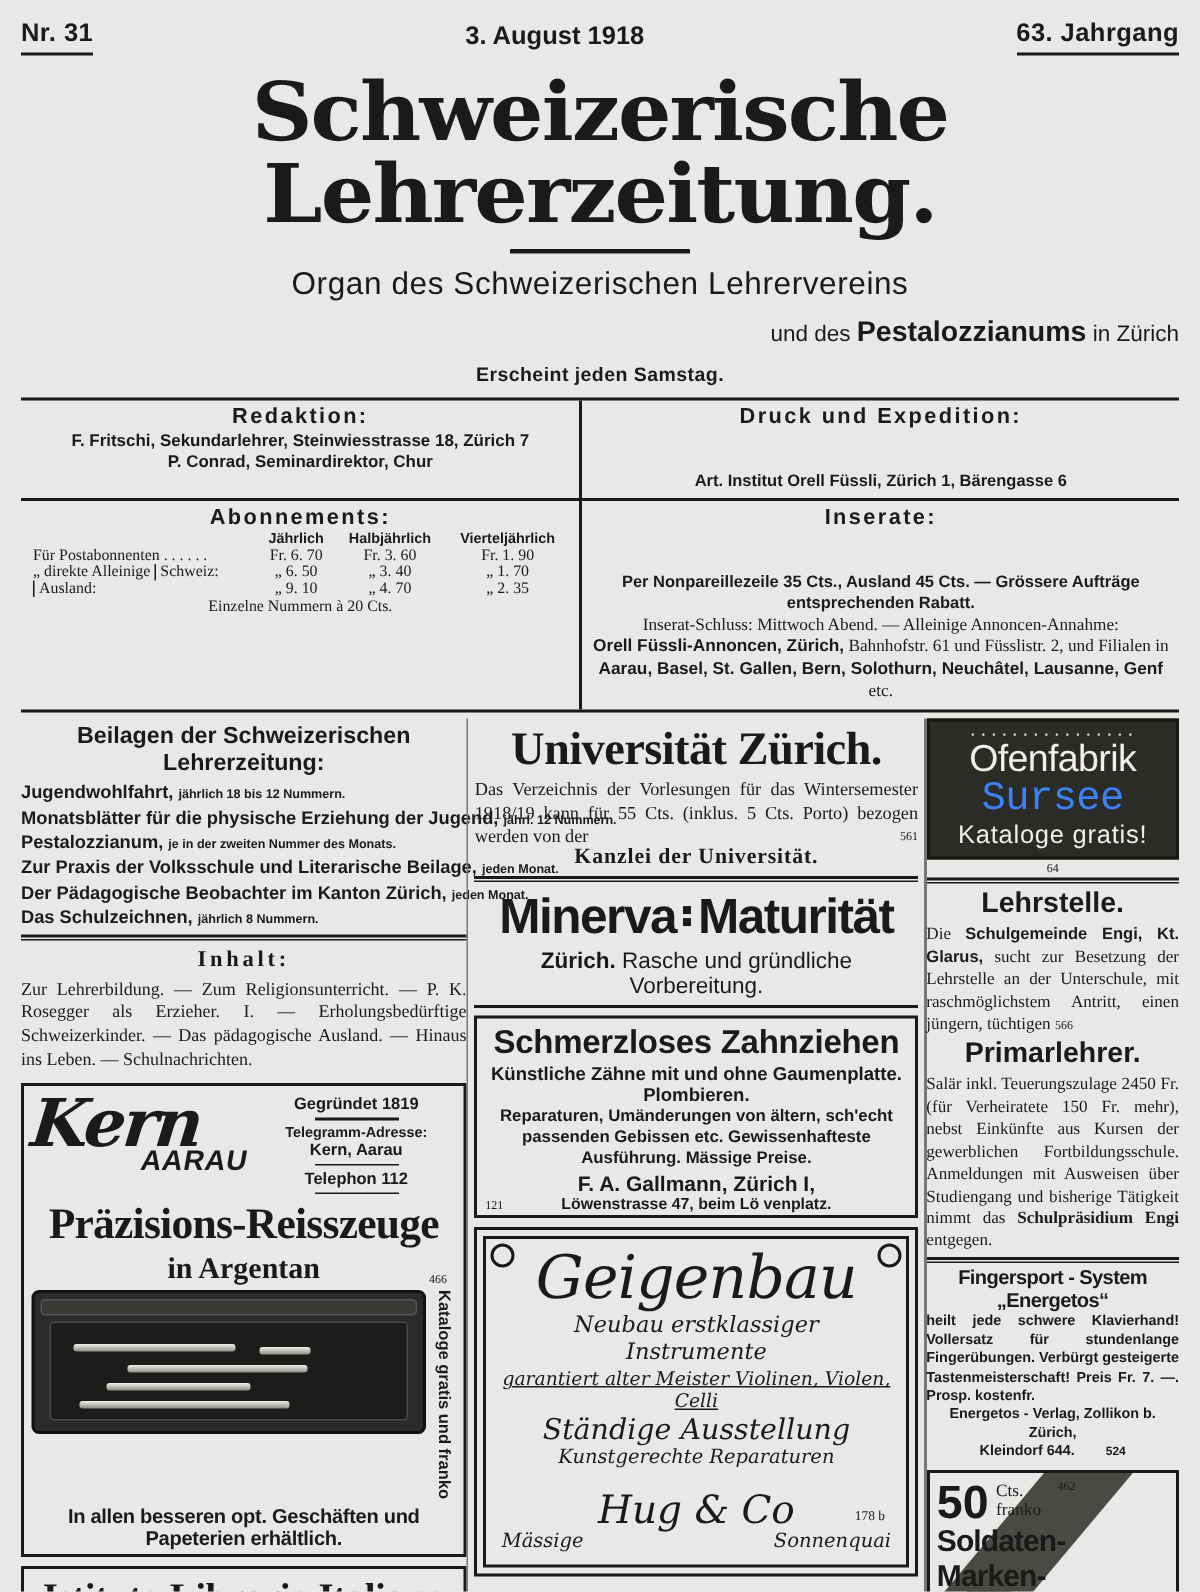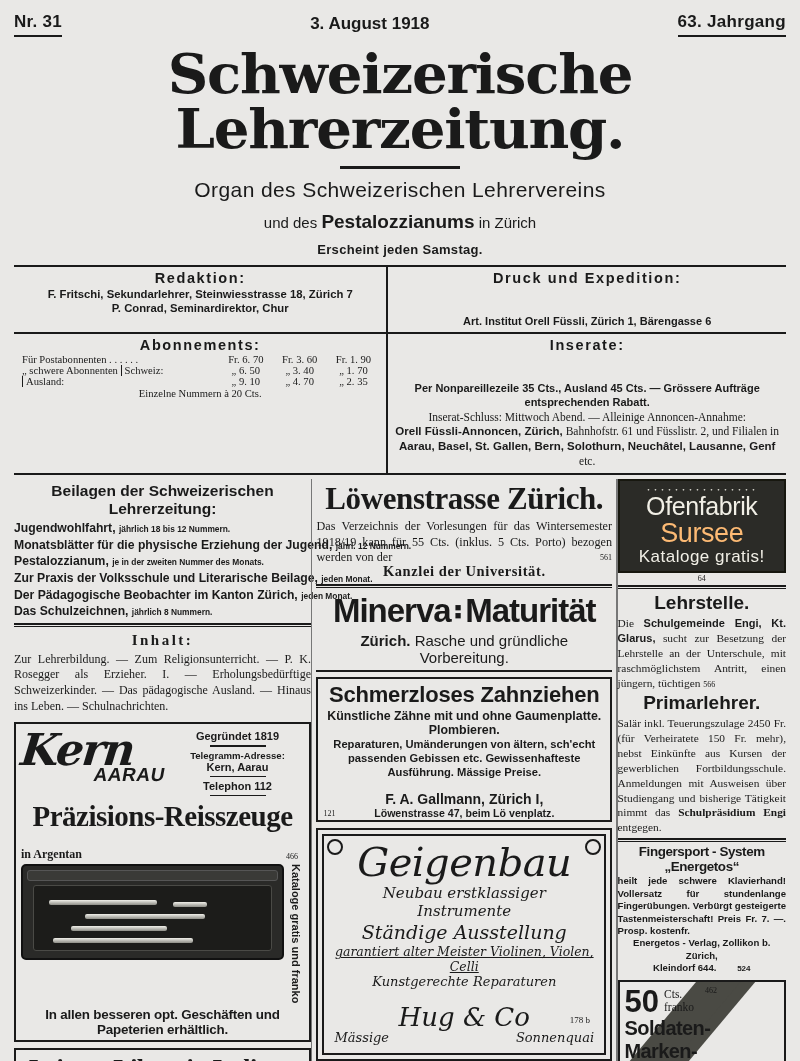--- a/index.html
+++ b/index.html
@@ -36,21 +36,21 @@
     transform: scaleX(1.04);
   }
   .mast-divider {
     width: 120px; height: 2.5px; background: #1a1a1a;
     margin: 9px auto 9px;
   }
   .mast-sub1 {
     font-family: "Liberation Sans", sans-serif;
     font-size: 21px; letter-spacing: .4px; margin-bottom: 9px;
   }
-  .mast-sub2 { font-family: "Liberation Sans", sans-serif; font-size: 15px; }
+  .mast-sub2 { font-family: "Liberation Sans", sans-serif; font-size: 15px; text-align: right; }
   .mast-sub2 b { font-size: 19px; font-weight: bold; }
   .mast-sub3 {
     font-family: "Liberation Sans", sans-serif;
     font-weight: bold; font-size: 13px; margin-top: 9px; letter-spacing: .3px;
   }
 
   
   .band { border-top: 2.5px solid #1a1a1a; margin-top: 8px; }
   .band-row { display: flex; }
   .band-l { width: 48.5%; border-right: 2.5px solid #1a1a1a; padding: 3px 6px 4px; }
@@ -123,21 +123,21 @@
   .kern-right { flex: 1; text-align: center; padding-top: 2px; }
   .kern-right div { font-family:"Liberation Sans",sans-serif; font-weight:bold; font-size: 11px; }
   .kern-right .r2 { font-size: 9.6px; }
   .kmini { width: 56px; height: 1.4px; background:#1a1a1a; margin: 3px auto; }
   .kern-title {
     font-family: "Liberation Serif", serif; font-weight: bold;
     font-size: 29px; text-align: center; letter-spacing: -.5px; margin-top: 1px;
   }
   .kern-sub {
     font-family: "Liberation Serif", serif; font-weight: bold;
-    font-size: 12px; text-align: left; margin-top: 14px;
+    font-size: 20px; text-align: center; margin-top: 2px;
   }
   .kern-num { font-size: 8px; text-align: right; margin-top: -10px; padding-right: 6px; }
   .kern-img-wrap { display: flex; align-items: stretch; margin-top: 3px; }
   .kern-case {
     flex: 1; height: 96px; background: #2a2a28;
     border-radius: 5px; position: relative; overflow: hidden;
     border: 2px solid #111;
   }
   .kern-case .lid { position:absolute; left:4px; right:4px; top:4px; height:11px;
      background:#3a3a37; border:1px solid #555; border-radius:3px; }
@@ -169,21 +169,21 @@
   .min-row { display:flex; align-items:center; justify-content:center; gap:4px; margin-top:4px;}
   .min-t { font-family:"Liberation Sans",sans-serif; font-weight:bold; font-size:33px; letter-spacing:-1px;}
   .min-orn { font-size:11px; font-weight:bold; line-height:.8; }
   .min-s { text-align:center; font-family:"Liberation Sans",sans-serif; font-size:15px; margin-top:2px;}
   .min-s b { font-weight:bold; }
 
   .zahn-box { border:2.5px solid #1a1a1a; padding:3px 5px 2px; margin-top:5px;}
   .zahn-t { font-family:"Liberation Sans",sans-serif; font-weight:bold; font-size:22px; text-align:center; letter-spacing:-.2px;}
   .zahn-a { font-family:"Liberation Sans",sans-serif; font-weight:bold; font-size:12.4px; text-align:center; margin-top:1px;}
   .zahn-b { font-family:"Liberation Sans",sans-serif; font-weight:bold; font-size:11.2px; text-align:center; line-height:1.22; margin-top:1px;}
-  .zahn-c { font-family:"Liberation Sans",sans-serif; font-weight:bold; font-size:14px; text-align:center; margin-top:12px;}
+  .zahn-c { font-family:"Liberation Sans",sans-serif; font-weight:bold; font-size:14px; text-align:center; margin-top:2px;}
   .zahn-d { font-family:"Liberation Sans",sans-serif; font-weight:bold; font-size:10.6px; text-align:center;}
   .zahn-num { font-size:8px; margin-top:-10px;}
 
   
   .geig-outer { margin-top:6px; border:2px solid #1a1a1a; padding:4px; }
   .geig-inner { border:2px solid #1a1a1a; padding:6px 10px 8px; position:relative;}
   .geig-inner::before, .geig-inner::after {
     content:""; position:absolute; width:12px; height:12px; border:2px solid #1a1a1a; border-radius:50%;
   }
   .geig-inner::before { left:3px; top:3px; }
@@ -202,21 +202,21 @@
   
   .rhen-wrap { text-align:center; padding-top:8px; }
 
   
   .ofen {
     background:#2b2b27; border:2px solid #17170f; padding:6px 4px 4px;
     text-align:center; position:relative;
   }
   .ofen-dots { font-size:7px; color:#d9d8cf; letter-spacing:1.4px; line-height:1;}
   .ofen-1 { font-family:"Liberation Sans",sans-serif; font-size:25px; color:#f1efe6; line-height:1.02; letter-spacing:-.4px;}
-  .ofen-2 { font-family:Liberation Sans, sans-serif; font-size:27px; color:#fdba74; line-height:1.02; letter-spacing:-.4px;}
+  .ofen-2 { font-family:Liberation Mono, monospace; font-size:27px; color:#3b82f6; line-height:1.02; letter-spacing:-.4px;}
   .ofen-white { background:#ddd9cc; margin:4px 3px 3px; padding:1px 2px; }
   .ofen-white div { font-family:"Liberation Sans",sans-serif; font-weight:bold;
      font-size:11px; color:#17170f; line-height:1.15; letter-spacing:-.3px;}
   .ofen-3 { font-family:"Liberation Sans",sans-serif; font-size:17px; color:#f1efe6; letter-spacing:.5px;}
   .ofen-num { font-size:8px; text-align:center; padding:1px 0 2px;}
 
   .lehr-t { font-family:"Liberation Sans",sans-serif; font-weight:bold; font-size:19px; text-align:center; padding:3px 12px 2px;}
   .lehr-b { font-size:11.4px; line-height:1.3; text-align:justify;}
   .lehr-b b { font-family:"Liberation Sans",sans-serif; font-size:11px;}
   .prim-t { font-family:"Liberation Sans",sans-serif; font-weight:bold; font-size:19px; text-align:center; padding:2px 0 2px;}
@@ -275,29 +275,35 @@
         <div class="band-h">Druck und Expedition:</div>
         <div class="br sans">Art. Institut Orell Füssli, Zürich 1, Bärengasse 6</div>
       </div>
     </div>
     <div class="band-sep"></div>
     <div class="band-row">
       <div class="band-l">
         <div class="band-h">Abonnements:</div>
         <table class="subs">
           <tbody>
+              <tr>
+            <th style="width:42%"></th>
+            <th>Jährlich</th>
+            <th>Halbjährlich</th>
+            <th>Vierteljährlich</th>
+          </tr>
           <tr>
             <td class="lbl">Für Postabonnenten . . . . . .</td>
             <td class="num">Fr. 6. 70</td>
             <td class="num">Fr. 3. 60</td>
             <td class="num">Fr. 1. 90</td>
           </tr>
           <tr>
             <td class="lbl">
-              <span>„   schwere Abonnenten</span>
+              <span>„   direkte Alleinige</span>
               <span class="brace">Schweiz:</span>
             </td>
             <td class="num">„   6. 50</td>
             <td class="num">„  3. 40</td>
             <td class="num">„  1. 70</td>
           </tr>
           <tr>
             <td class="lbl">
               <span></span>
               <span class="brace">Ausland:</span>
@@ -406,21 +412,21 @@
 
       </div>
 
     </div>
 
     <div class="vdiv"></div>
 
     <div class="colB">
 
       <div>
-        <div class="uni-t">Löwenstrasse Zürich.</div>
+        <div class="uni-t">Universität Zürich.</div>
         <div class="uni-b">Das Verzeichnis der Vorlesungen für das Wintersemester 1918/19 kann für 55 Cts. (inklus. 5 Cts. Porto) bezogen werden von der</div>
         <div class="uni-num">561</div>
         <div class="uni-k">Kanzlei der Universität.</div>
       </div>
 
       <div class="hr-dbl" style="margin-top:4px"></div>
 
       <div>
         <div class="min-row">
           <span class="min-t">Minerva</span>
@@ -441,22 +447,22 @@
         <div class="zahn-b">Reparaturen, Umänderungen von ältern, sch'echt passenden Gebissen etc. Gewissenhafteste Ausführung. Mässige Preise.</div>
         <div class="zahn-c">F. A. Gallmann, Zürich I,</div>
         <div class="zahn-d">Löwenstrasse 47, beim Lö venplatz.</div>
         <div class="zahn-num">121</div>
       </div>
 
       <div class="geig-outer">
         <div class="geig-inner">
           <div class="script geig-1">Geigenbau</div>
           <div class="script geig-2">Neubau erstklassiger Instrumente</div>
+          <div class="script geig-4">garantiert alter Meister Violinen, Violen, Celli</div>
           <div class="script geig-3">Ständige Ausstellung</div>
-          <div class="script geig-4">garantiert alter Meister Violinen, Violen, Celli</div>
           <div class="script geig-5">Kunstgerechte Reparaturen</div>
           <div class="script geig-6">Hug &amp; Co</div>
           <div class="geig-num">178 b</div>
           <div class="script geig-7">
             <span>Mässige</span>
             <span>Sonnenquai</span>
           </div>
         </div>
       </div>
       <div class="vorzug">Vorzugsbedingungen für die Tit. Lehrerschaft.</div>

